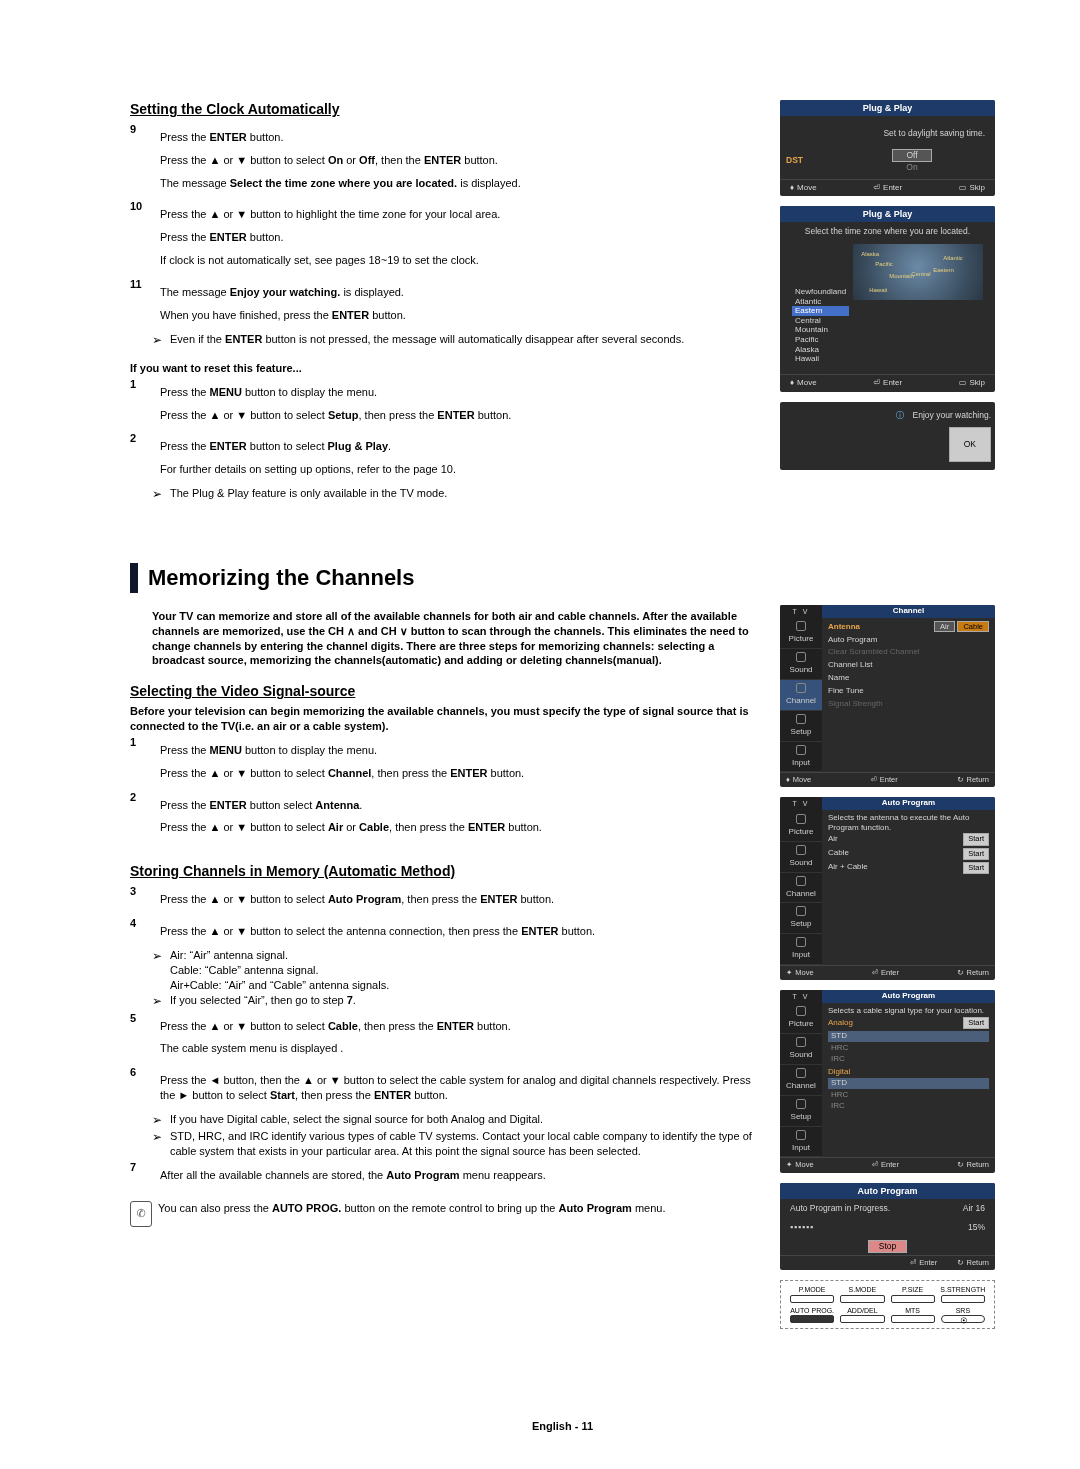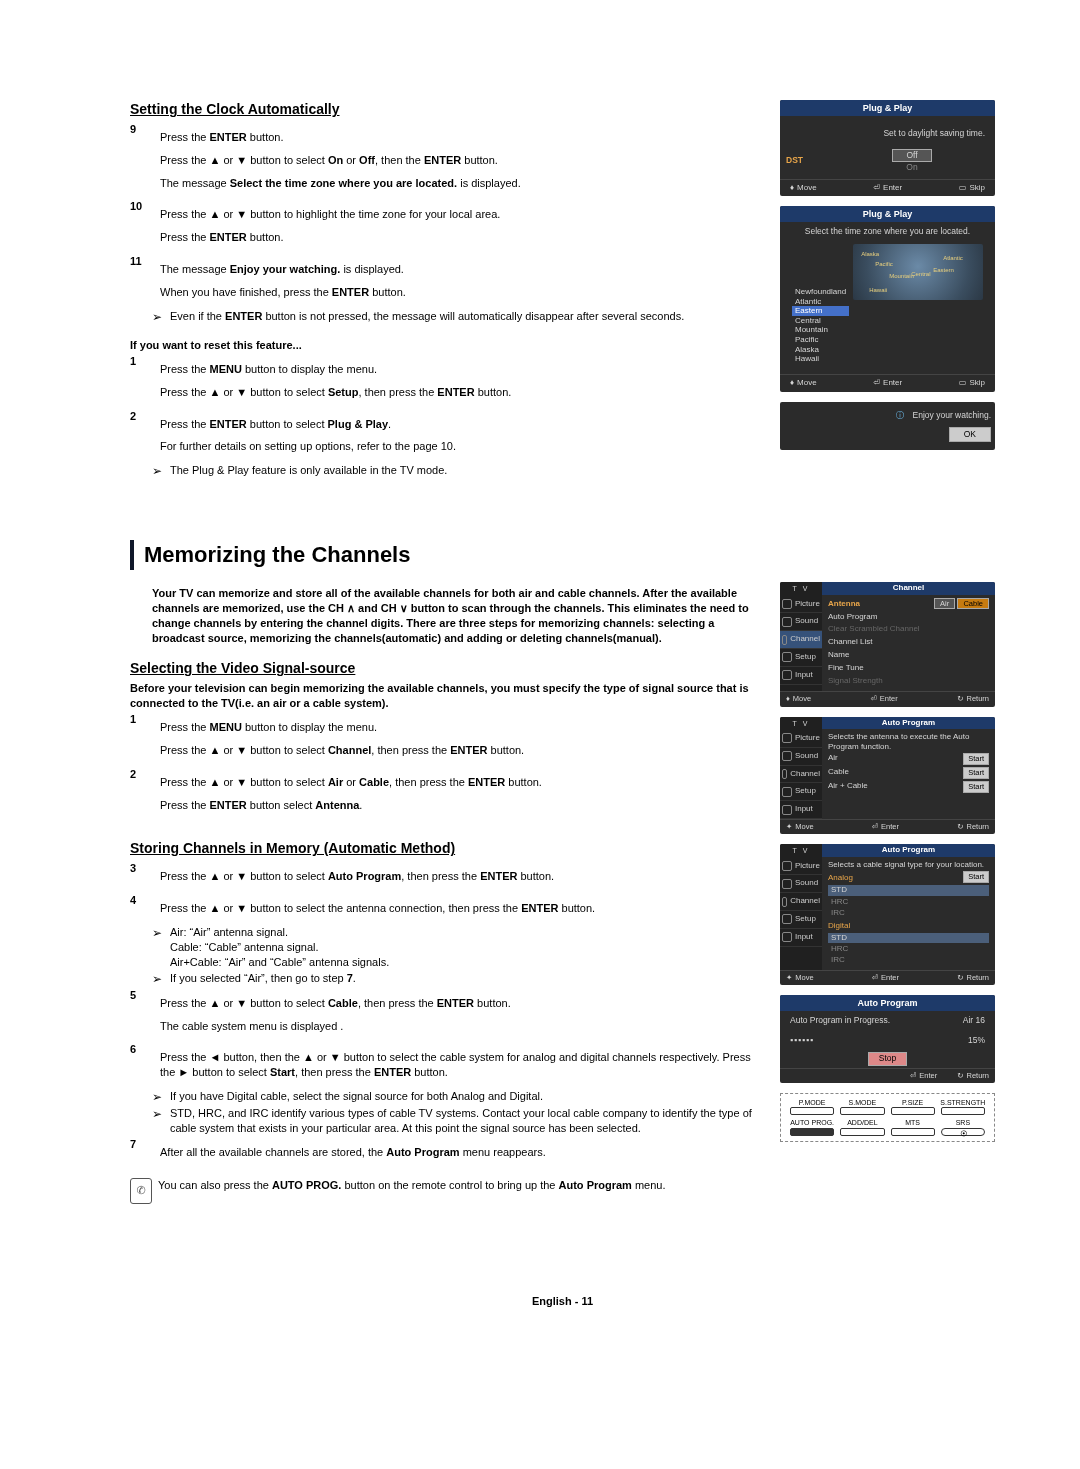--- a/index.html
+++ b/index.html
@@ -23,21 +23,21 @@
   .step-body p { margin: 8px; }
   .indent-arrow { display: flex; margin: 1px 0 1px 22px; }
   .arrow-ico { width: 18px; flex: 0 0 18px; font-size: 12px; }
   .indent-arrow .body { flex: 1 1 auto; }
   .note-box { display: flex; align-items: flex-start; gap: 6px; margin-top: 10px; }
   .note-box .remote-ico { width: 22px; height: 26px; border: 1px solid #555; border-radius: 3px; display:flex; align-items:center; justify-content:center; font-size:11px; color:#555; }
   .note-box .note-text { flex: 1 1 auto; }
   .big-heading {
     font-size: 22px;
     font-weight: bold;
-    border-left: 4px solid #0f172a;
+    border-left: 8px solid #0f172a;
     padding-left: 10px;
     margin: 60px 0 12px 0;
   }
   .intro-block { margin: 4px 0 14px 22px; }
   .intro-block b { font-weight: bold; }
   b { font-weight: bold; }
 
   
   .osd {
     background: #2b2b2b;
@@ -50,34 +50,34 @@
   .osd .title-bar { background: #1e3a69; text-align: center; padding: 2px 0; font-weight: bold; color: #fff; font-size: 9px; }
   .osd .body { padding: 4px 6px; position: relative; min-height: 30px; }
   .osd .btn-bar { display: flex; justify-content: space-between; padding: 3px 10px; font-size: 8px; border-top: 1px solid #444; }
   .osd .btn-bar span { display:flex; align-items:center; gap:3px; }
   .osd .opt-row { display:flex; align-items:center; padding:1px 0; }
   .osd .opt-row .tag { width: 36px; color:#e7a54a; font-weight:bold; }
   .osd .opt-stack { margin-left: 70px; }
   .osd .opt-stack .sel { border:1px solid #aaa; padding:0 8px; text-align:center; background:#555; display:inline-block; min-width:40px; }
   .osd .opt-stack .dim { color:#888; text-align:center; padding:0 8px; }
   .osd .center-msg { text-align:right; padding:8px 4px; }
-  .osd .ok-btn { border:1px solid #aaa; background:#ccc; color:#000; padding:1px 14px; display:inline-block; margin-top:6px; }
+  .osd .ok-btn { border:1px solid #aaa; background:#ccc; color:#000; padding:11px 14px; display:inline-block; margin-top:6px; }
 
   
   .tz-body { display:flex; gap:4px; padding:6px; align-items:flex-start; }
   .tz-list { list-style:none; font-size:8px; line-height:1.2;margin-top:43px; }
   .tz-list li { padding:0 3px; }
   .tz-list li.sel { background:#4470c9; color:#fff; }
   .tz-map { flex:1; height:56px; background: radial-gradient(circle at 50% 40%, #6b8aa7 0%, #3a4d5f 70%, #2b3845 100%); border-radius:2px; position:relative; }
   .tz-map span { position:absolute; font-size:6px; color:#e7cf7e; }
 
   
   .menu-panel { display:flex; font-size:8px; }
   .menu-tabs { width:42px; background:#202020; display:flex; flex-direction:column; }
-  .menu-tabs .tab { display:flex; align-items:center; gap:3px; padding:3px 2px; border-bottom:1px solid #333; color:#ccc; }
+  .menu-tabs .tab { display:flex; align-items:center; gap:3px; padding:3px 2px; border-bottom:1px solid #333; color:#ccc;flex-direction:column; }
   .menu-tabs .tab.sel { background:#36527a; }
   .menu-tabs .tab .ico { width:10px; height:10px; border:1px solid #888; border-radius:2px; }
   .menu-main { flex:1; padding:4px 6px; }
   .menu-main .mm-row { display:flex; justify-content:space-between; align-items:center; padding:1px 0; }
   .menu-main .mm-row.dim { color:#666; }
   .menu-main .pill { border:1px solid #aaa; background:#555; padding:0 5px; font-size:7.5px; }
   .menu-main .pill.on { background:#c77b10; color:#000; }
   .menu-main .mm-top-title { background:#1e3a69; text-align:center; padding:1px 0; margin:-4px -6px 3px -6px; font-weight:bold; color:#fff; }
   .menu-main .mm-label { font-weight:bold; }
   .start-btn { border:1px solid #aaa; background:#ccc; color:#000; padding:0 4px; display:inline-block; font-size:7.5px; }
@@ -113,20 +113,21 @@
         <p><span>Press the ▲ or ▼ button to select </span><b>On</b><span> or </span><b>Off</b><span>, then the </span><b>ENTER</b><span> button.</span></p>
         <p><span>The message </span><b>Select the time zone where you are located.</b><span> is displayed.</span></p>
       </div>
     </div>
 
     <div class="step-row">
       <div class="step-num">10</div>
       <div class="step-body">
         <p>Press the ▲ or ▼ button to highlight the time zone for your local area.</p>
         <p><span>Press the </span><b>ENTER</b><span> button.</span></p>
+        <p>If clock is not automatically set, see pages 18~19 to set the clock.</p>
       </div>
     </div>
 
     <div class="step-row">
       <div class="step-num">11</div>
       <div class="step-body">
         <p><span>The message </span><b>Enjoy your watching.</b><span> is displayed.</span></p>
         <p><span>When you have finished, press the </span><b>ENTER</b><span> button.</span></p>
       </div>
     </div>
@@ -234,22 +235,22 @@
     <div class="step-row">
       <div class="step-num">1</div>
       <div class="step-body">
         <p><span>Press the </span><b>MENU</b><span> button to display the menu.</span></p>
         <p><span>Press the ▲ or ▼ button to select </span><b>Channel</b><span>, then press the </span><b>ENTER</b><span> button.</span></p>
       </div>
     </div>
     <div class="step-row">
       <div class="step-num">2</div>
       <div class="step-body">
+        <p><span>Press the </span><b>ENTER</b><span> button select </span><b>Antenna</b><span>.</span></p>
         <p><span>Press the ▲ or ▼ button to select </span><b>Air</b><span> or </span><b>Cable</b><span>, then press the </span><b>ENTER</b><span> button.</span></p>
-        <p><span>Press the </span><b>ENTER</b><span> button select </span><b>Antenna</b><span>.</span></p>
       </div>
     </div>
 
     <div style="height:18px;"></div>
     <div class="sub-heading">Storing Channels in Memory (Automatic Method)</div>
 
     <div class="step-row">
       <div class="step-num">3</div>
       <div class="step-body">
         <p><span>Press the ▲ or ▼ button to select </span><b>Auto Program</b><span>, then press the </span><b>ENTER</b><span> button.</span></p>

